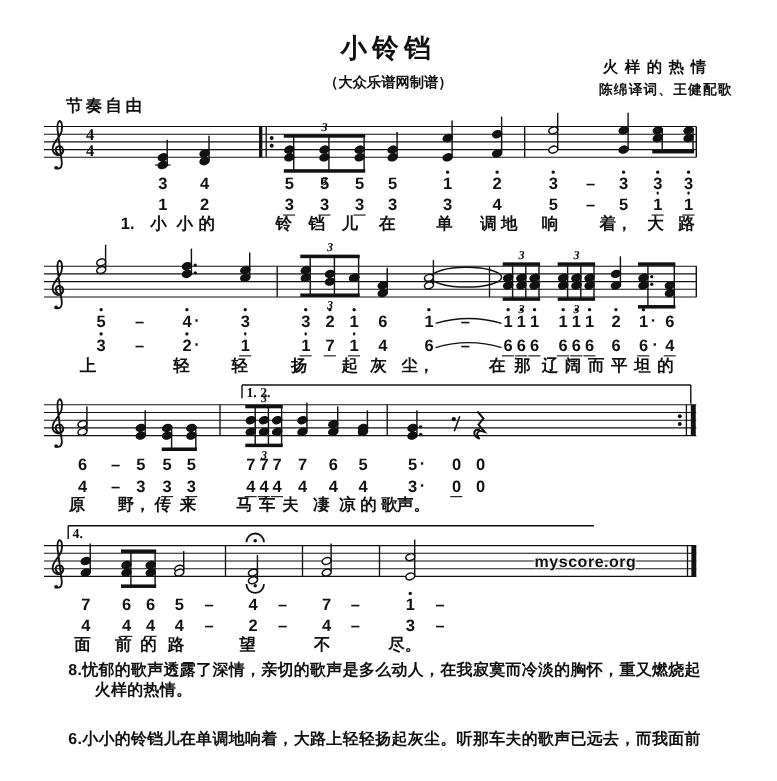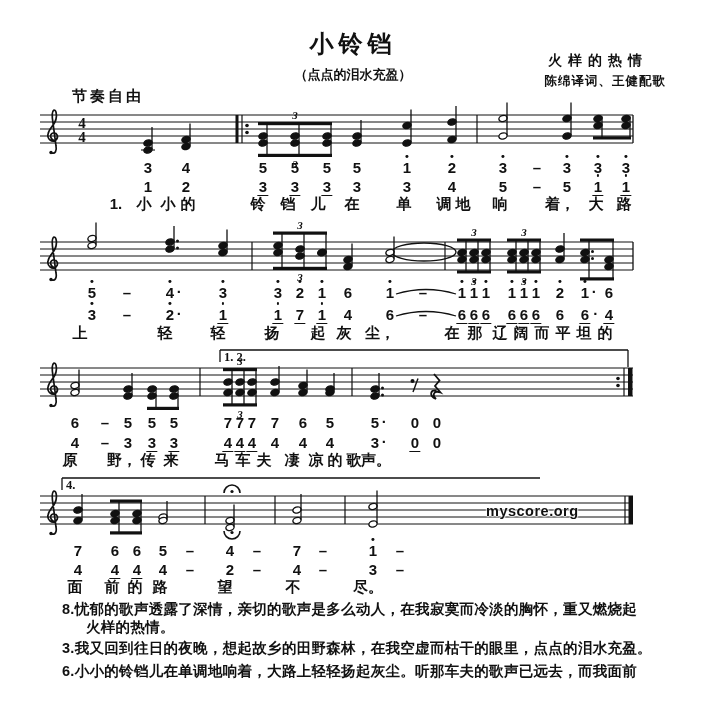--- a/index.html
+++ b/index.html
@@ -3,21 +3,21 @@
 <meta charset="utf-8">
 <style>
   html,body{margin:0;padding:0;background:#fff}
   #page{position:relative;width:706px;height:710px;background:#fff;color:#111;
         font-family:"Liberation Sans","DejaVu Sans",sans-serif;overflow:hidden}
   .t{position:absolute;white-space:nowrap}
   #title{top:28px;left:0;right:0;text-align:center;font-size:24px;font-weight:700;letter-spacing:5px}
   #subtitle{top:66px;left:0;right:0;text-align:center;font-size:13px;font-weight:600}
   #credit1{top:52px;right:58px;font-size:14px;font-weight:700;letter-spacing:6px}
   #credit2{top:73px;right:40px;font-size:12.5px;font-weight:700;letter-spacing:1px}
-  #tempo{top:87px;left:72px;font-size:15px;font-weight:700;letter-spacing:3px}
+  #tempo{top:87px;left:60px;font-size:15px;font-weight:700;letter-spacing:3px}
   #score-svg{position:absolute;left:0;top:0}
   .num{position:absolute;transform:translateX(-50%);font-size:15px;font-weight:700;line-height:1;white-space:nowrap}
   .num.ul{border-bottom:1.8px solid #111;padding:0 1.5px 0.5px}
   .num.hi::before{content:"";position:absolute;top:-5px;left:50%;transform:translateX(-50%);
         width:2.8px;height:2.8px;border-radius:50%;background:#111}
   .num.dt::after{content:"\00B7";position:absolute;right:-7.5px;top:-1px;font-weight:900}
   .lyr{position:absolute;transform:translateX(-50%);font-size:15px;font-weight:700;line-height:1;white-space:nowrap}
   .verse{position:absolute;font-size:14.5px;font-weight:700;letter-spacing:0.3px;white-space:nowrap}
   #watermark{position:absolute;left:486px;top:503px;font-size:14.5px;font-weight:800;letter-spacing:0.5px;
         text-shadow:0 0 2px #fff,0 0 2px #fff,0 0 2px #fff,0 0 2px #fff}
@@ -264,21 +264,21 @@
       <ellipse cx="373" cy="506.5" rx="4.2" ry="3" transform="rotate(-18 373 506.5)" fill="#fff" stroke="#111" stroke-width="1.4"></ellipse>
       <ellipse cx="373" cy="524" rx="4.2" ry="3" transform="rotate(-18 373 524)" fill="#fff" stroke="#111" stroke-width="1.4"></ellipse>
       <line x1="377" y1="523" x2="377" y2="490.5" stroke="#111" stroke-width="1.3"></line>
       <line x1="119" y1="500.5" x2="119" y2="533.5" stroke="#111" stroke-width="1.3"></line>
       <line x1="141" y1="500.5" x2="141" y2="533.5" stroke="#111" stroke-width="1.3"></line>
       <rect x="110" y="499.5" width="32" height="3.2" fill="#111"></rect>
       <rect x="110" y="531.3" width="32" height="3.2" fill="#111"></rect>
     </svg>
 
   <div class="t" id="title">小铃铛</div>
-  <div class="t" id="subtitle">（点点的泪水充盈）</div>
+  <div class="t" id="subtitle">（大众乐谱网制谱）</div>
   <div class="t" id="credit1">火样的热情</div>
   <div class="t" id="credit2">陈绵译词、王健配歌</div>
   <div class="t" id="tempo">节奏自由</div>
 
   <div id="tokens">
       <span class="num" style="left: 148px; top: 160px;">3</span>
       <span class="num" style="left: 148px; top: 179px;">1</span>
       <span class="num" style="left: 186px; top: 160px;">4</span>
       <span class="num" style="left: 186px; top: 179px;">2</span>
       <span class="num" style="left: 263px; top: 160px;">5</span>
@@ -439,15 +439,14 @@
       <span class="lyr" style="left: 160px; top: 579px;">路</span>
       <span class="lyr" style="left: 225px; top: 579px;">望</span>
       <span class="lyr" style="left: 293px; top: 579px;">不</span>
       <span class="lyr" style="left: 368px; top: 579px;">尽。</span>
     </div>
 
   <span id="watermark">myscore.org</span>
 
   <div class="verse" style="left:62px;top:600px">8.忧郁的歌声透露了深情，亲切的歌声是多么动人，在我寂寞而冷淡的胸怀，重又燃烧起</div>
   <div class="verse" style="left:86px;top:618px">火样的热情。</div>
-  <div class="verse" style="left:62px;top:639px">3.我又回到往日的夜晚，想起故乡的田野森林，在我空虚而枯干的眼里，点点的泪水充盈。</div>
   <div class="verse" style="left:62px;top:662px">6.小小的铃铛儿在单调地响着，大路上轻轻扬起灰尘。听那车夫的歌声已远去，而我面前</div>
 </div>
 
 </body></html>

